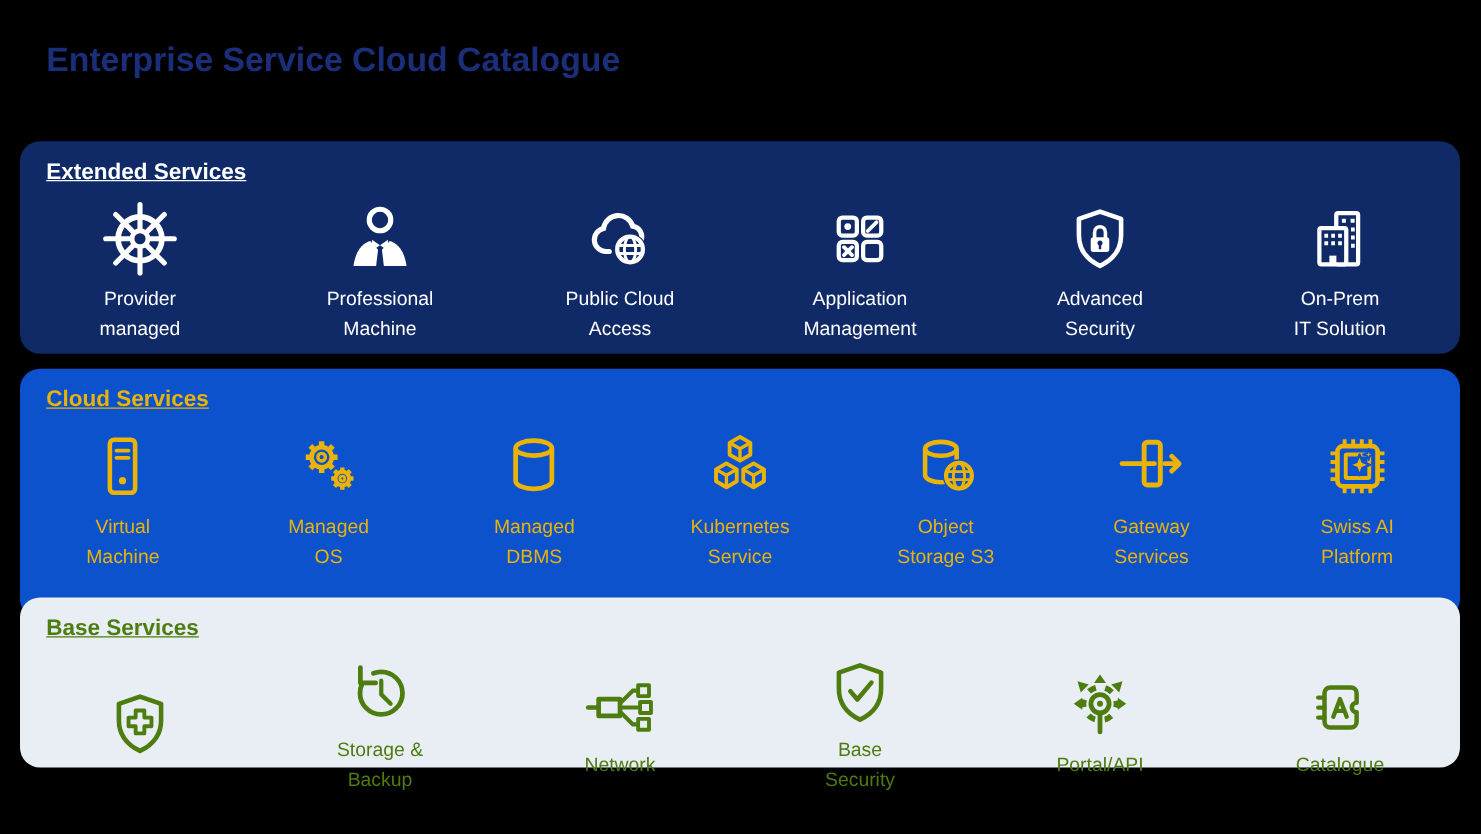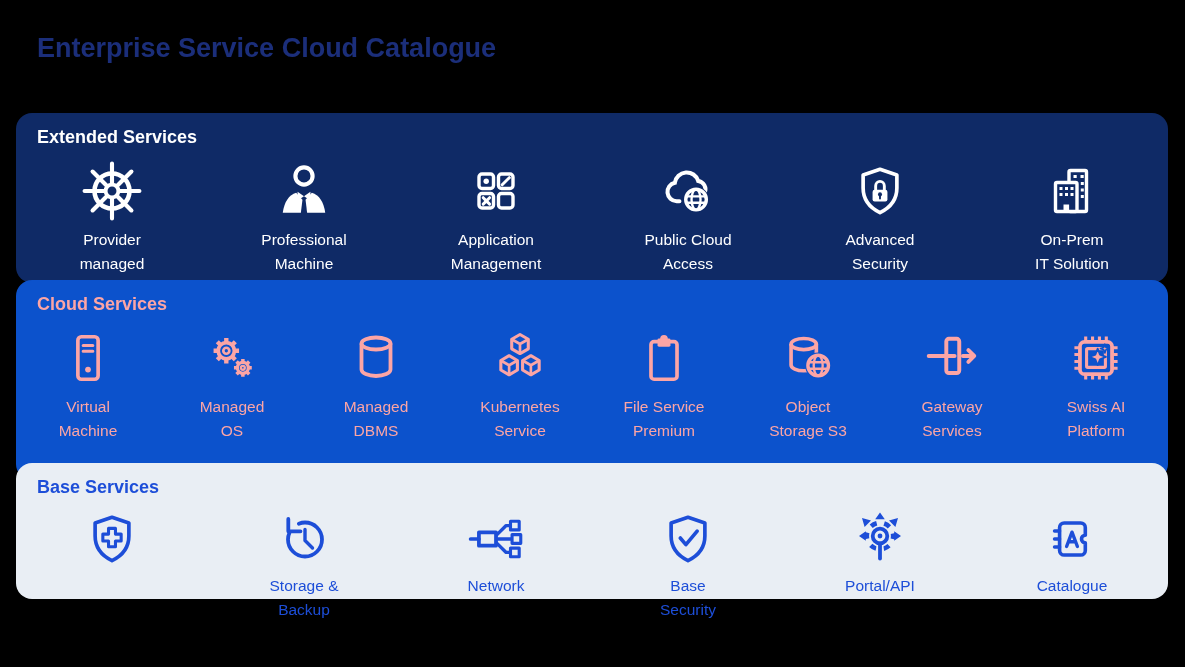--- a/index.html
+++ b/index.html
@@ -1,24 +1,24 @@
 <!DOCTYPE html>
 <html><head>
 <meta charset="utf-8">
 <style>
   html,body{margin:0;padding:0;background:#000;}
   .page{position:relative;width:1185px;height:667px;background:#000;overflow:hidden;
         font-family:"Liberation Sans",sans-serif;}
   .title{position:absolute;left:37px;top:33px;font-size:27px;font-weight:bold;color:#1b2e7a;text-align:right;}
   .band{position:absolute;left:16px;width:1152px;border-radius:16px;box-sizing:border-box;padding-top:10px;}
   .band-extended{top:113px;height:170px;--band:#0f2a66;background:var(--band);color:#ffffff;}
-  .band-cloud{top:280px;height:200px;--band:#0c52cc;background:var(--band);color:#fca5a5;}
-  .band-base{top:463px;height:136px;--band:#e9eef4;background:var(--band);color:#1d4ed8;}
-  .band-header{margin:4px 0 0 21px;font-size:18px;font-weight:bold;}
-  .row{display:flex;margin-top:8px;}
+  .band-cloud{top:295px;height:200px;--band:#0c52cc;background:var(--band);color:#eab308;}
+  .band-base{top:478px;height:136px;--band:#e9eef4;background:var(--band);color:#4d7c0f;}
+  .band-header{margin:4px 0 0 21px;font-size:18px;font-weight:bold;text-decoration:underline;}
+  .row{display:flex;margin-top:8px;align-items:center;}
   .item{flex:1 1 0;display:flex;flex-direction:column;align-items:center;min-width:0;}
   .icon-box{height:70px;display:flex;align-items:center;justify-content:center;}
   .band-base .icon-box{height:66px;}
   .label{margin-top:2px;font-size:15.5px;line-height:24px;text-align:center;white-space:pre-line;}
   svg{display:block;}
 </style>
 </head>
 <body>
 
 <div class="page">
@@ -49,50 +49,50 @@
             <path d="M48.5,49 C47,38.5 42.5,31.8 35.5,29.8 L29.5,36.5 L31,49 Z" fill="currentColor"></path>
             <path d="M28,33 L21.8,28.8 V37.2 Z M28,33 L34.2,28.8 V37.2 Z" fill="currentColor"></path>
           </svg>
         </div>
         <div class="label">Professional
 Machine</div>
       </div>
 
       <div class="item">
         <div class="icon-box">
+          <svg width="60" height="60" viewBox="0 0 56 56" fill="none" stroke="currentColor" stroke-linecap="round">
+            <path d="M20,37.5 h-2.6 a8.7,8.7 0 0 1 -1.7,-17.2 a11.2,11.2 0 0 1 21.8,-1.7 a7.7,7.7 0 0 1 6,10.9" stroke-width="3.8"></path>
+            <circle cx="35.5" cy="36" r="12" fill="var(--band)" stroke="none"></circle>
+            <circle cx="35.5" cy="36" r="9.6" stroke-width="3.2"></circle>
+            <ellipse cx="35.5" cy="36" rx="4.2" ry="9.6" stroke-width="2.2"></ellipse>
+            <path d="M26.6,33 H44.4 M26.6,39 H44.4" stroke-width="2.2"></path>
+          </svg>
+        </div>
+        <div class="label">Public Cloud
+Access</div>
+      </div>
+
+      <div class="item">
+        <div class="icon-box">
           <svg width="56" height="56" viewBox="0 0 56 56" fill="none" stroke="currentColor" stroke-width="3.4" stroke-linejoin="round">
             <rect x="11" y="11" width="14.5" height="14.5" rx="3"></rect>
             <rect x="30.5" y="11" width="14.5" height="14.5" rx="3"></rect>
             <rect x="11" y="30.5" width="14.5" height="14.5" rx="3"></rect>
             <rect x="30.5" y="30.5" width="14.5" height="14.5" rx="3"></rect>
             <circle cx="18.2" cy="18.2" r="2.7" fill="currentColor" stroke="none"></circle>
             <path d="M34.2,21.8 L41.3,14.7" stroke-width="3" stroke-linecap="round"></path>
             <path d="M15.2,34.7 L21.6,41.1 M21.6,34.7 L15.2,41.1" stroke-width="3" stroke-linecap="round"></path>
           </svg>
         </div>
         <div class="label">Application
 Management</div>
       </div>
 
       <div class="item">
         <div class="icon-box">
-          <svg width="60" height="60" viewBox="0 0 56 56" fill="none" stroke="currentColor" stroke-linecap="round">
-            <path d="M20,37.5 h-2.6 a8.7,8.7 0 0 1 -1.7,-17.2 a11.2,11.2 0 0 1 21.8,-1.7 a7.7,7.7 0 0 1 6,10.9" stroke-width="3.8"></path>
-            <circle cx="35.5" cy="36" r="12" fill="var(--band)" stroke="none"></circle>
-            <circle cx="35.5" cy="36" r="9.6" stroke-width="3.2"></circle>
-            <ellipse cx="35.5" cy="36" rx="4.2" ry="9.6" stroke-width="2.2"></ellipse>
-            <path d="M26.6,33 H44.4 M26.6,39 H44.4" stroke-width="2.2"></path>
-          </svg>
-        </div>
-        <div class="label">Public Cloud
-Access</div>
-      </div>
-
-      <div class="item">
-        <div class="icon-box">
           <svg width="54" height="54" viewBox="0 0 56 56" fill="none" stroke="currentColor" stroke-linejoin="round">
             <path d="M28,5.5 L45.5,11.5 V25 C45.5,37.5 38,45.7 28,50.5 C18,45.7 10.5,37.5 10.5,25 V11.5 Z" stroke-width="3.8"></path>
             <path d="M23.5,27.5 v-4.8 a4.5,4.7 0 0 1 9,0 v4.8" stroke-width="3"></path>
             <rect x="20.3" y="26.8" width="15.4" height="12.2" rx="2.2" fill="currentColor" stroke="none"></rect>
             <circle cx="28" cy="31.5" r="2.1" fill="var(--band)" stroke="none"></circle>
             <path d="M28,32.5 V35.8" stroke="var(--band)" stroke-width="2" stroke-linecap="round"></path>
           </svg>
         </div>
         <div class="label">Advanced
 Security</div>
@@ -166,31 +166,20 @@
             <path d="M17.5,25.8 L25.5,30.4 V39.6 L17.5,44.2 L9.5,39.6 V30.4 Z" stroke-width="3"></path>
             <path d="M9.5,30.4 L17.5,35 L25.5,30.4 M17.5,35 V44.2" stroke-width="2.6"></path>
             <path d="M38.5,25.8 L46.5,30.4 V39.6 L38.5,44.2 L30.5,39.6 V30.4 Z" stroke-width="3"></path>
             <path d="M30.5,30.4 L38.5,35 L46.5,30.4 M38.5,35 V44.2" stroke-width="2.6"></path>
           </svg>
         </div>
         <div class="label">Kubernetes
 Service</div>
       </div>
 
-      <div class="item">
-        <div class="icon-box">
-          <svg width="54" height="54" viewBox="0 0 56 56" fill="none" stroke="currentColor">
-            <rect x="14.5" y="11" width="27" height="39" rx="3.2" stroke-width="3.8"></rect>
-            <circle cx="28" cy="8.2" r="4" fill="currentColor" stroke="none"></circle>
-            <rect x="21.3" y="7.8" width="13.4" height="8.6" rx="1.5" fill="currentColor" stroke="none"></rect>
-          </svg>
-        </div>
-        <div class="label">File Service
-Premium</div>
-      </div>
 
       <div class="item">
         <div class="icon-box">
           <svg width="60" height="60" viewBox="0 0 56 56" fill="none" stroke="currentColor">
             <ellipse cx="24" cy="15" rx="11.8" ry="5.2" stroke-width="3.4"></ellipse>
             <path d="M12.2,15 V34.5 a11.8,5.4 0 0 0 23.6,0 V15" stroke-width="3.4"></path>
             <circle cx="37.5" cy="35" r="12.2" fill="var(--band)" stroke="none"></circle>
             <circle cx="37.5" cy="35" r="9.6" stroke-width="3.2"></circle>
             <ellipse cx="37.5" cy="35" rx="4.2" ry="9.6" stroke-width="2.2"></ellipse>
             <path d="M28.6,32 H46.4 M28.6,38 H46.4" stroke-width="2.2"></path>

